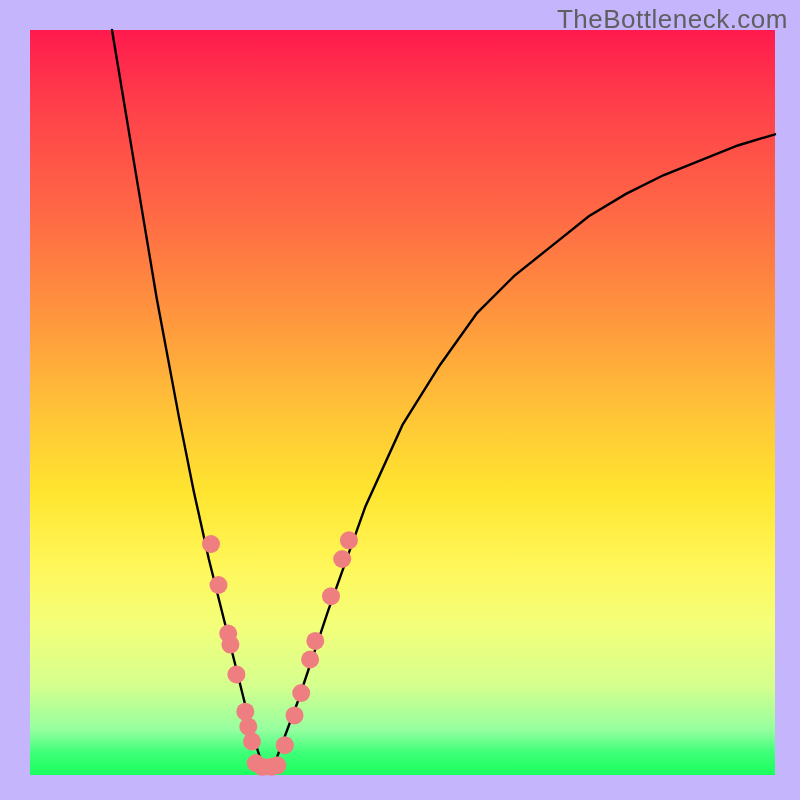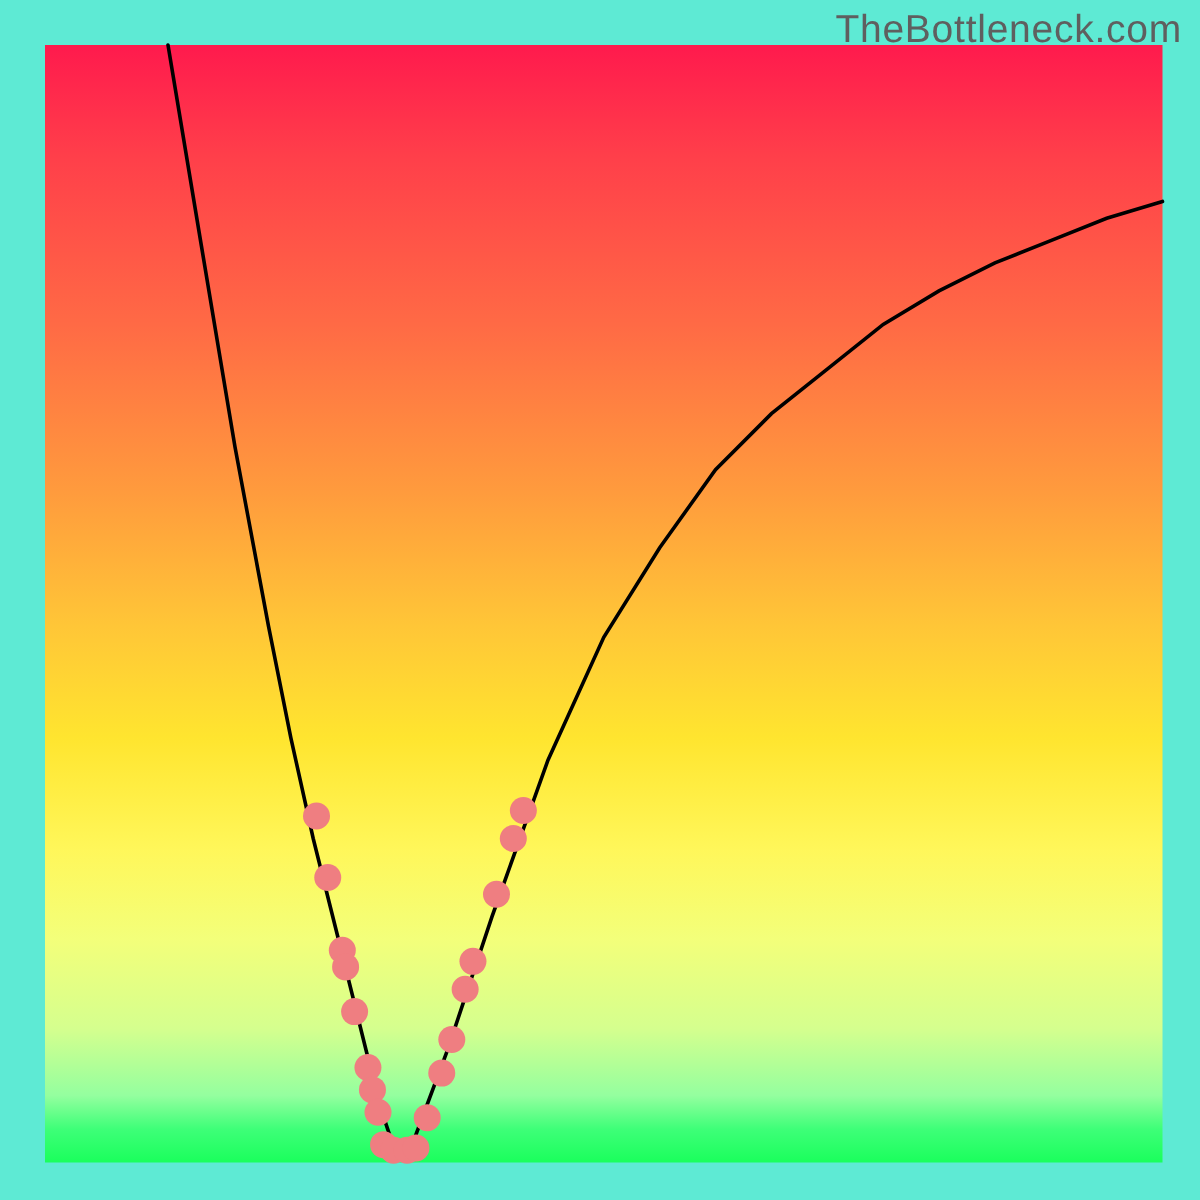--- a/index.html
+++ b/index.html
@@ -10,21 +10,21 @@
     overflow: hidden;
     background: #000;
     font-family: Arial, Helvetica, sans-serif;
   }
   .frame {
     position: absolute;
     left: 0;
     top: 0;
     width: 800px;
     height: 800px;
-    background: #5eead4;
+    background: #c4b5fd;
   }
   .plot {
     position: absolute;
     left: 30px;
     top: 30px;
     width: 745px;
     height: 745px;
     background: linear-gradient(to bottom,
       #ff1a4d 0%,
       #ff3f4a 10%,

